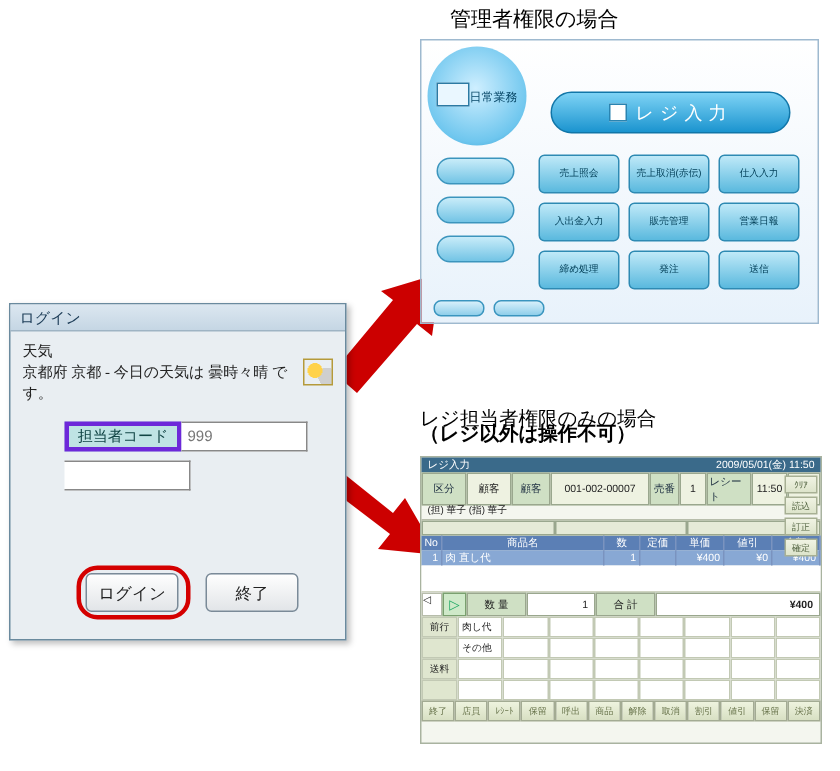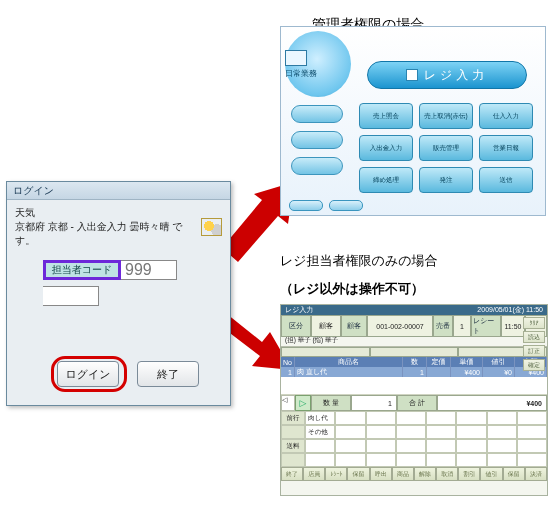--- a/index.html
+++ b/index.html
@@ -9,21 +9,21 @@
     height: 514px;
     background: #fff;
     font-family: "MS PGothic", Meiryo, sans-serif;
     font-size: 11px;
     color: #222;
     position: relative;
   }
   
   .login {
     position: absolute;
-    left: 6px; top: 181px;
+    left: 6px; top: 202px;
     width: 225px; height: 225px;
     border: 1px solid #6a8a9e;
     background: #e9eef2;
     box-shadow: 2px 2px 4px rgba(0,0,0,.25);
   }
   .login .titlebar {
     height: 18px;
     background: linear-gradient(#dce7f0,#c5d6e4);
     border-bottom: 1px solid #9fb4c4;
     display: flex; align-items: center;
@@ -46,24 +46,24 @@
   }
   .frow { display: flex; margin-bottom: 6px; }
   .flabel {
     width: 78px; height: 20px;
     background: #bfe3e4;
     border: 3px solid #6d28d9;
     display: flex; align-items: center; justify-content: center;
     font-size: 10px; color: #144;
   }
   .finput {
-    width: 56px; height: 20px;
+    width: 84px; height: 20px;
     border: 1px solid #888; border-left: none;
     background: #fff; padding: 0 4px;
-    font-size: 16px; color: #777;
+    font-size: 10px; color: #777;
   }
   .login .buttons {
     position: absolute; left: 50px; bottom: 18px;
     display: flex; gap: 18px;
   }
   .wbtn {
     width: 62px; height: 26px;
     background: linear-gradient(#fefefe,#e2e5e8);
     border: 1px solid #7a8a98; border-radius: 4px;
     display: flex; align-items: center; justify-content: center;
@@ -86,21 +86,21 @@
     position: absolute; left: 280px; top: 26px;
     width: 266px; height: 190px;
     background: linear-gradient(#ffffff,#e8f2fb);
     border: 1px solid #9eb9cf;
   }
   .admin .side {
     position: absolute; left: 4px; top: 4px;
     width: 66px; height: 66px;
     border-radius: 50%;
     background: radial-gradient(circle at 32px 28px,#cfefff,#6ec6ee 70%,#2d95c9);
-    display: flex; flex-direction: column; justify-content: center;
+    display: flex; flex-direction: row; align-items: center; justify-content: center;
     color: #0a4a6a; font-size: 8px;
   }
   .side .mon {
     width: 22px; height: 16px; background: #eaf7ff;
     border: 1px solid #2d7aa3; margin-bottom: 2px;
   }
   .admin .main-btn {
     position: absolute; left: 86px; top: 34px;
     width: 160px; height: 28px;
     border-radius: 14px;
@@ -181,37 +181,37 @@
   .pos .grid > div { border:1px solid #c2c9b4; background:#fff; font-size:6.5px; display:flex; align-items:center; padding:0 2px; }
   .pos .grid .side { background:#dfe6cf; justify-content:center; }
   .pos .fkeys { display:grid; grid-template-columns: repeat(12,1fr); height:14px; }
   .pos .fkeys > div { border:1px solid #a3ab93; background:linear-gradient(#eef3de,#d8e0c3); color:#667249; font-size:6px; display:flex; align-items:center; justify-content:center; }
   .pos .rbtns { position:absolute; right:2px; top:12px; display:flex; flex-direction:column; gap:2px; }
   .pos .rbtns > div { width:22px; height:12px; background:linear-gradient(#f0f3e3,#dde4cb); border:1px solid #a7b094; font-size:6px; display:flex; align-items:center; justify-content:center; color:#556644; }
 </style>
 </head>
 <body>
 
-<div class="cap" style="left:300px; top:16px;margin-left:12px;">管理者権限の場合</div>
-<div class="cap small" style="left:280px; top:252px;">レジ担当者権限のみの場合</div>
+<div class="cap" style="left:300px; top:4px;">管理者権限の場合</div>
+<div class="cap small" style="left:280px; top:270px;">レジ担当者権限のみの場合</div>
 <div class="cap small" style="left:280px; top:280px;font-weight:bold;">（レジ以外は操作不可）</div>
 
 <svg class="arrow" style="left:218px; top:176px;" width="80" height="88">
   <polygon points="4,72 44,24 36,18 76,6 70,48 60,40 20,86" fill="#cc0000"></polygon>
 </svg>
 <svg class="arrow" style="left:218px; top:298px;" width="80" height="80">
   <polygon points="4,12 44,44 52,34 74,72 34,68 42,58 0,26" fill="#cc0000"></polygon>
 </svg>
 
 <div class="login">
   <div class="titlebar">ログイン</div>
   <div class="weather">
-    <div style="display:flex; flex-direction:column;">
+    <div style="display:flex; flex-direction:column;font-family:Liberation Serif, serif;">
       <span>天気</span>
-      <span>京都府 京都 - 入出金入力  曇時々晴 です。</span>
+      <span>京都府 京都 - 今日の天気は  曇時々晴 です。</span>
     </div>
     <div class="wx-icon"></div>
   </div>
   <div class="form">
     <div class="frow">
       <div class="flabel">担当者コード</div>
       <input class="finput" value="999" style="">
     </div>
     <div class="frow">
       <input class="finput" type="password" value="" style="">

